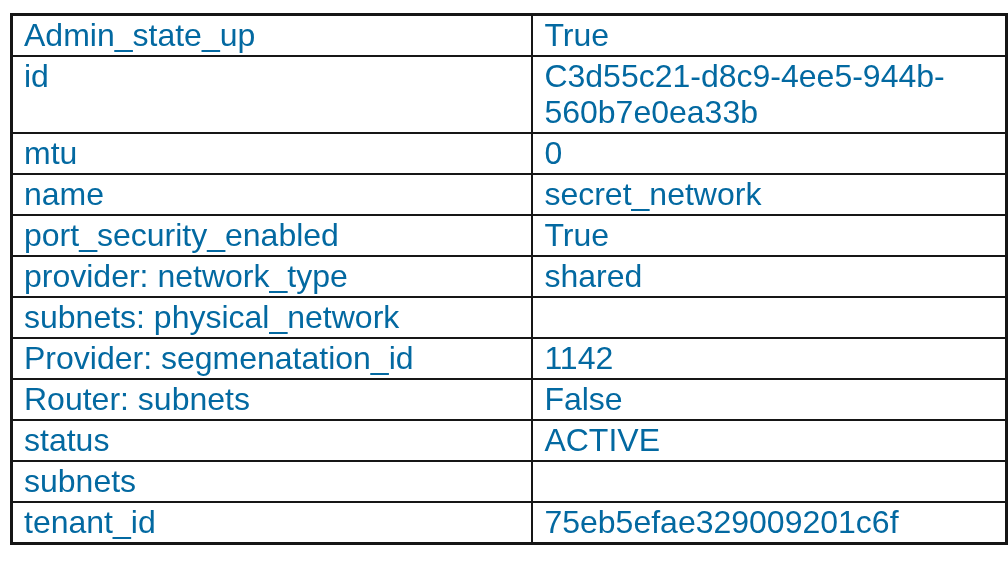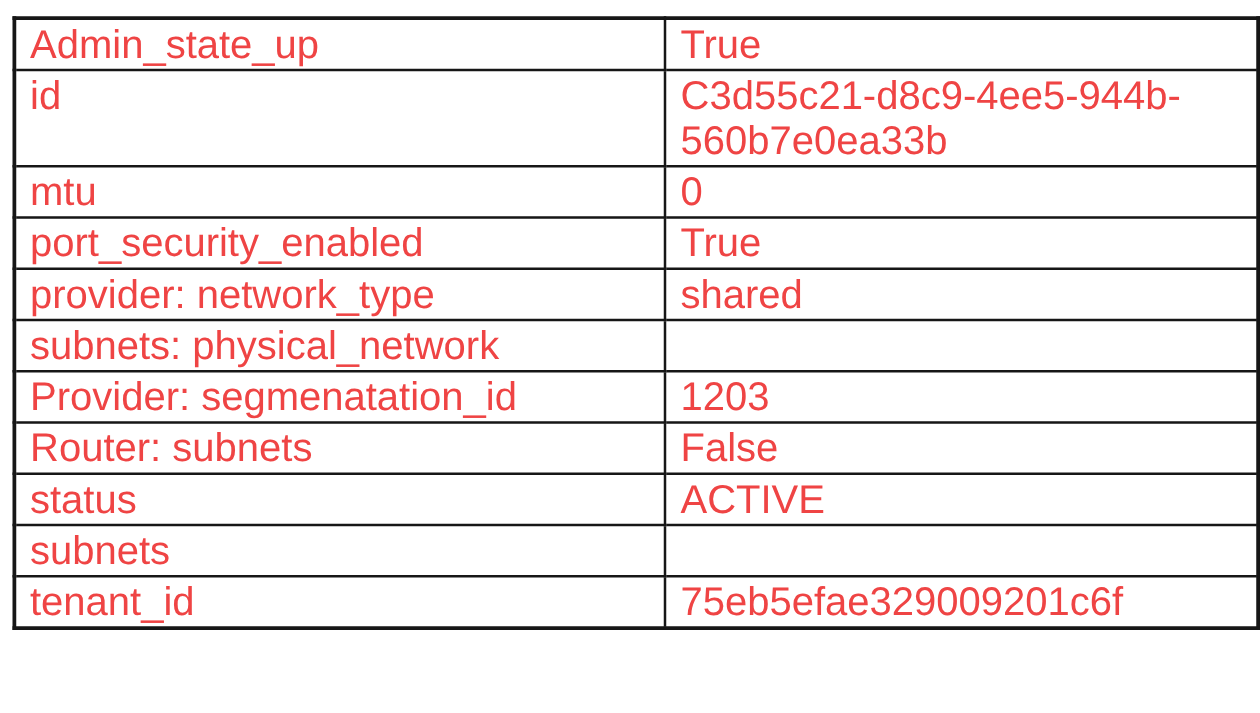--- a/index.html
+++ b/index.html
@@ -25,21 +25,21 @@
     table-layout: fixed;
     background: #ffffff;
     border: 3px solid #161616;
   }
   table.props td {
     border: 2px solid #161616;
     vertical-align: top;
     padding: 1px 10px 2px 11px;
     font-size: 32px;
     line-height: 36px;
-    color: #ef4444;
+    color: #0369a1;
     letter-spacing: 0px;
     overflow: hidden;
     word-wrap: break-word;
   }
   td.key-cell   { width: 519px; }
   td.value-cell { width: 462px; }
 </style>
 </head>
 <body>
 
@@ -52,34 +52,38 @@
     </tr>
     <tr>
       <td class="key-cell">id</td>
       <td class="value-cell">C3d55c21-d8c9-4ee5-944b-560b7e0ea33b</td>
     </tr>
     <tr>
       <td class="key-cell">mtu</td>
       <td class="value-cell">0</td>
     </tr>
     <tr>
+      <td class="key-cell">name</td>
+      <td class="value-cell">secret_network</td>
+    </tr>
+    <tr>
       <td class="key-cell">port_security_enabled</td>
       <td class="value-cell">True</td>
     </tr>
     <tr>
       <td class="key-cell">provider: network_type</td>
       <td class="value-cell">shared</td>
     </tr>
     <tr>
       <td class="key-cell">subnets: physical_network</td>
       <td class="value-cell"></td>
     </tr>
     <tr>
       <td class="key-cell">Provider: segmenatation_id</td>
-      <td class="value-cell">1203</td>
+      <td class="value-cell">1142</td>
     </tr>
     <tr>
       <td class="key-cell">Router: subnets</td>
       <td class="value-cell">False</td>
     </tr>
     <tr>
       <td class="key-cell">status</td>
       <td class="value-cell">ACTIVE</td>
     </tr>
     <tr>

